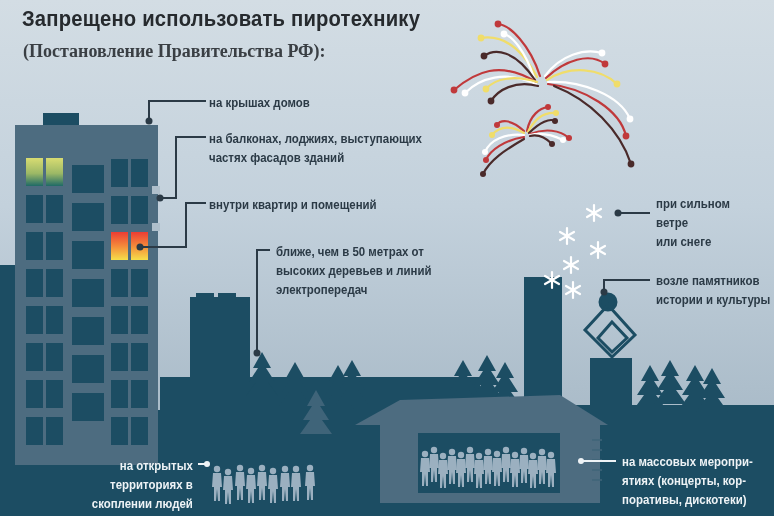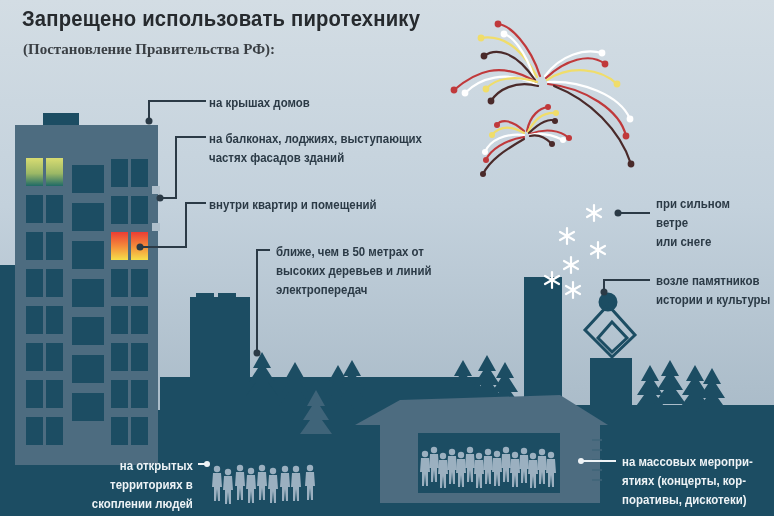--- a/index.html
+++ b/index.html
@@ -1,20 +1,20 @@
 <!DOCTYPE html>
 <html><head>
 <meta charset="utf-8">
 <style>
   html, body { margin: 0; padding: 0; }
   body { width: 774px; height: 516px; overflow: hidden; font-family: "Liberation Sans", sans-serif; }
   .canvas { position: relative; width: 774px; height: 516px; overflow: hidden;
     background: linear-gradient(180deg, #d3dde4 0%, #c3d1dc 40%, #adbecb 75%, #9fb2c1 100%); }
   .title { position: absolute; left: 22px; top: 6px; font-size: 22px; font-weight: bold; color: #262a2e; letter-spacing: 0.2px; transform: scaleX(0.92); transform-origin: left top; white-space: nowrap; }
-  .subtitle { position: absolute; left: 23px; top: 41px; font-family: "Liberation Serif", serif; font-size: 15px; font-weight: bold; color: #3a3f44; white-space: nowrap; }
+  .subtitle { position: absolute; left: 23px; top: 41px; font-family: "Liberation Serif", serif; font-size: 18px; font-weight: bold; color: #3a3f44; white-space: nowrap; }
   .label { position: absolute; font-size: 13px; font-weight: bold; color: #2b3a46; line-height: 19px; white-space: nowrap; transform: scaleX(0.88); transform-origin: left top; }
   .label.light { color: #eef3f6; }
   .label.right { transform-origin: right top; text-align: right; }
   svg.scene { position: absolute; left: 0; top: 0; }
 </style>
 </head>
 <body>
 
 <div class="canvas">
 

